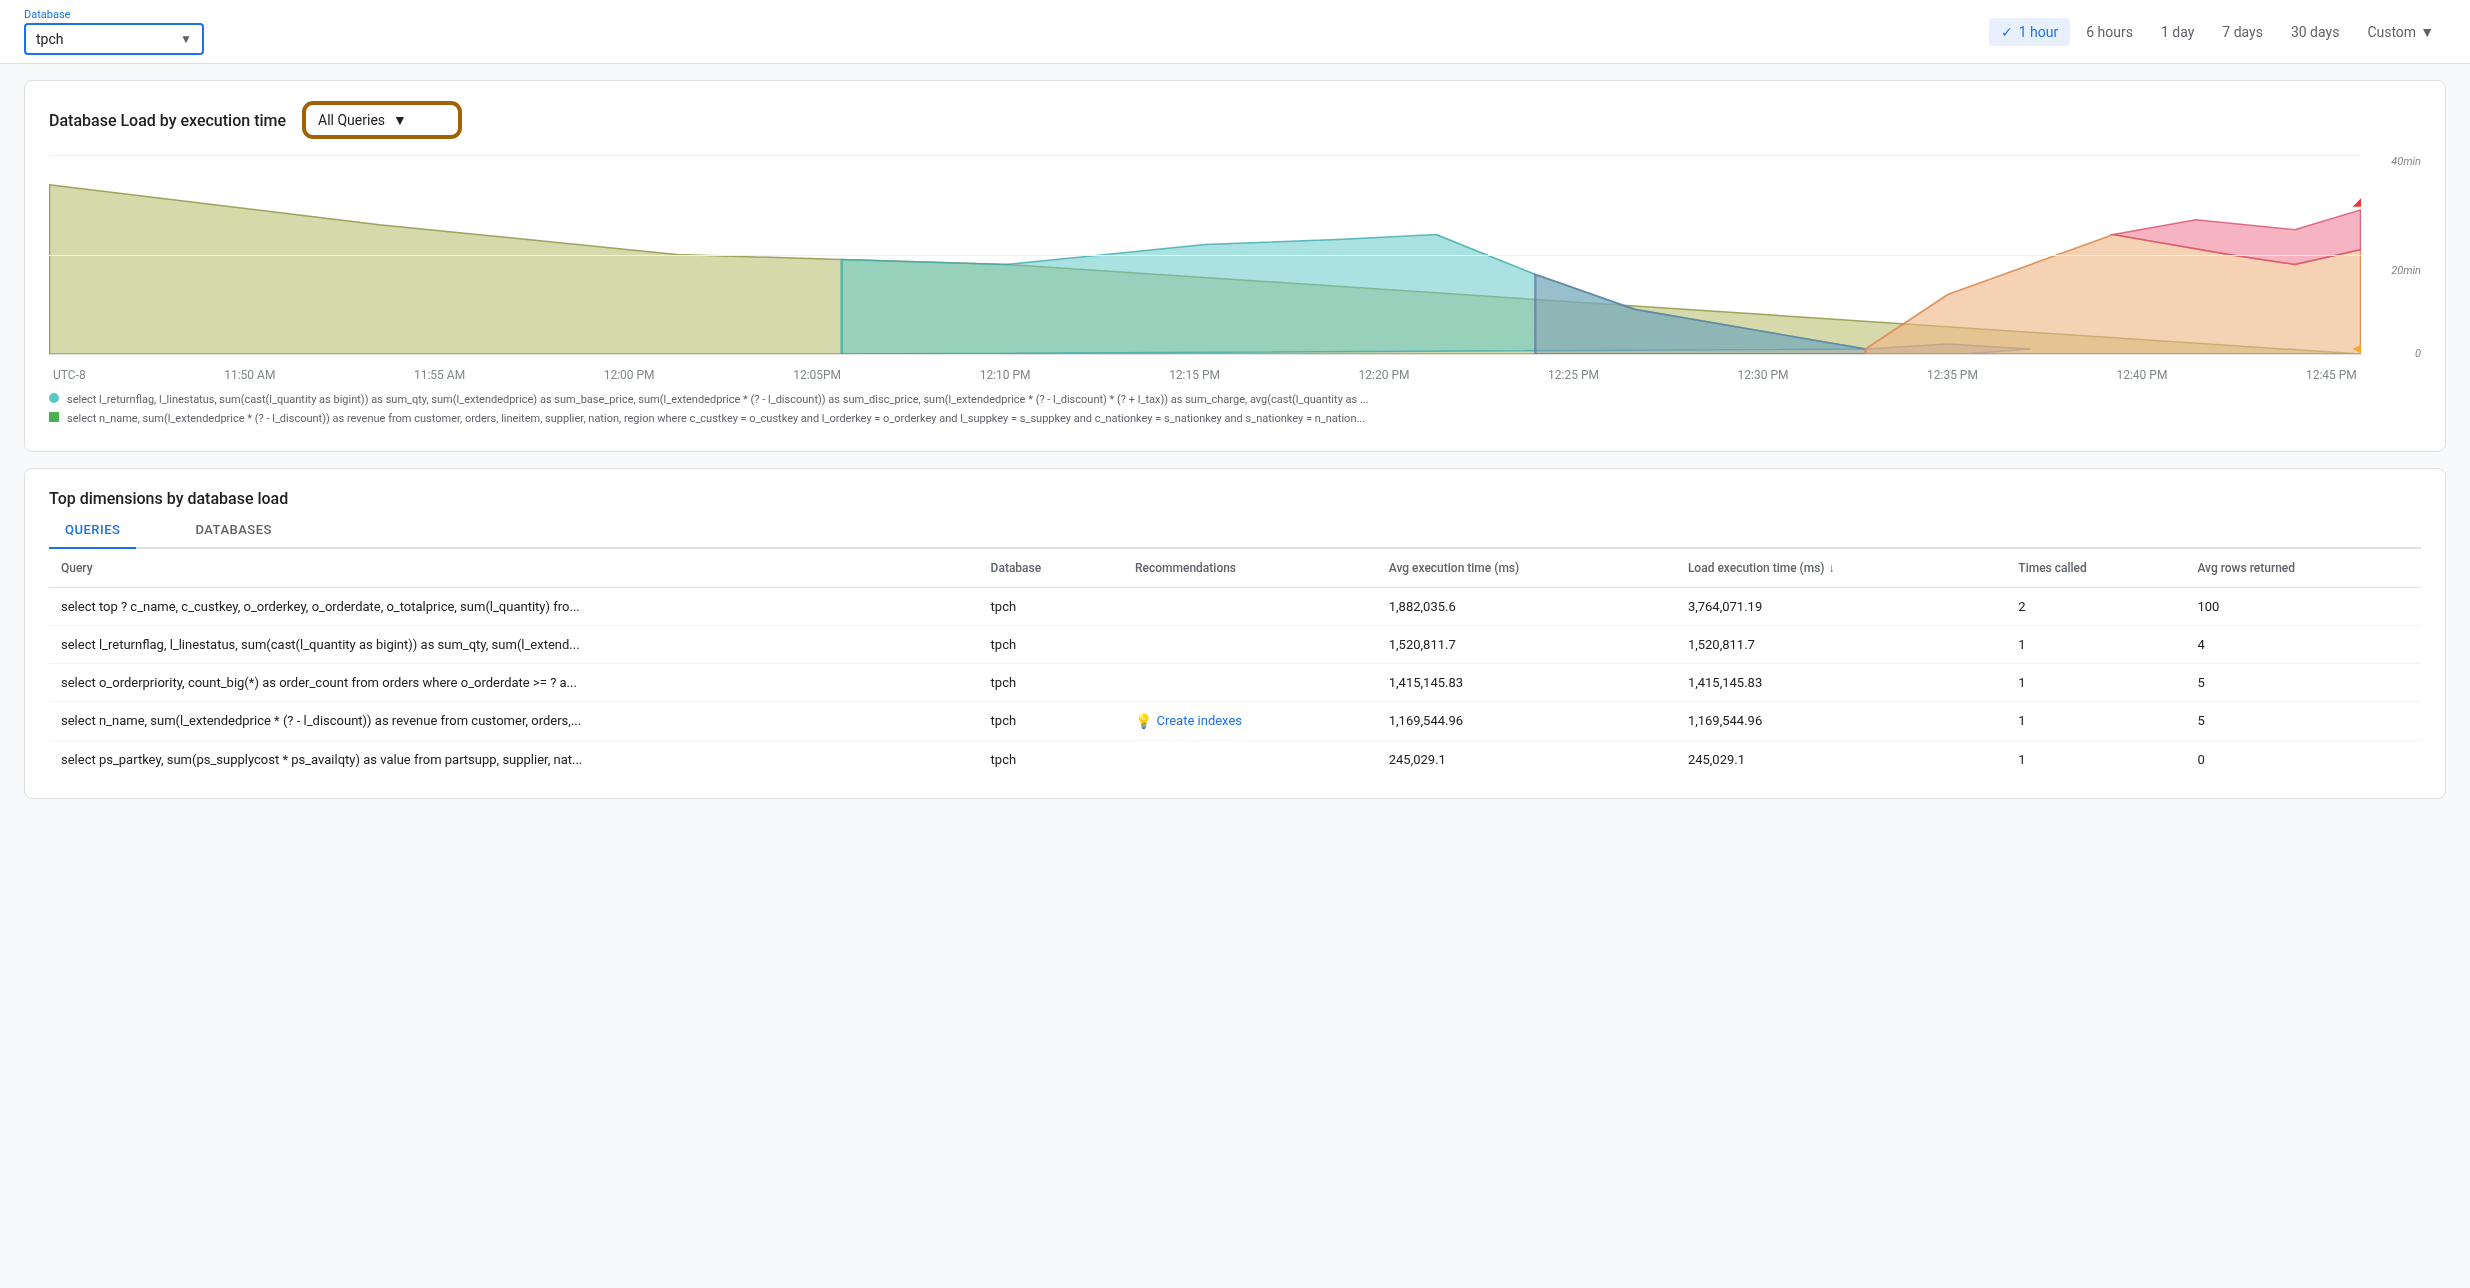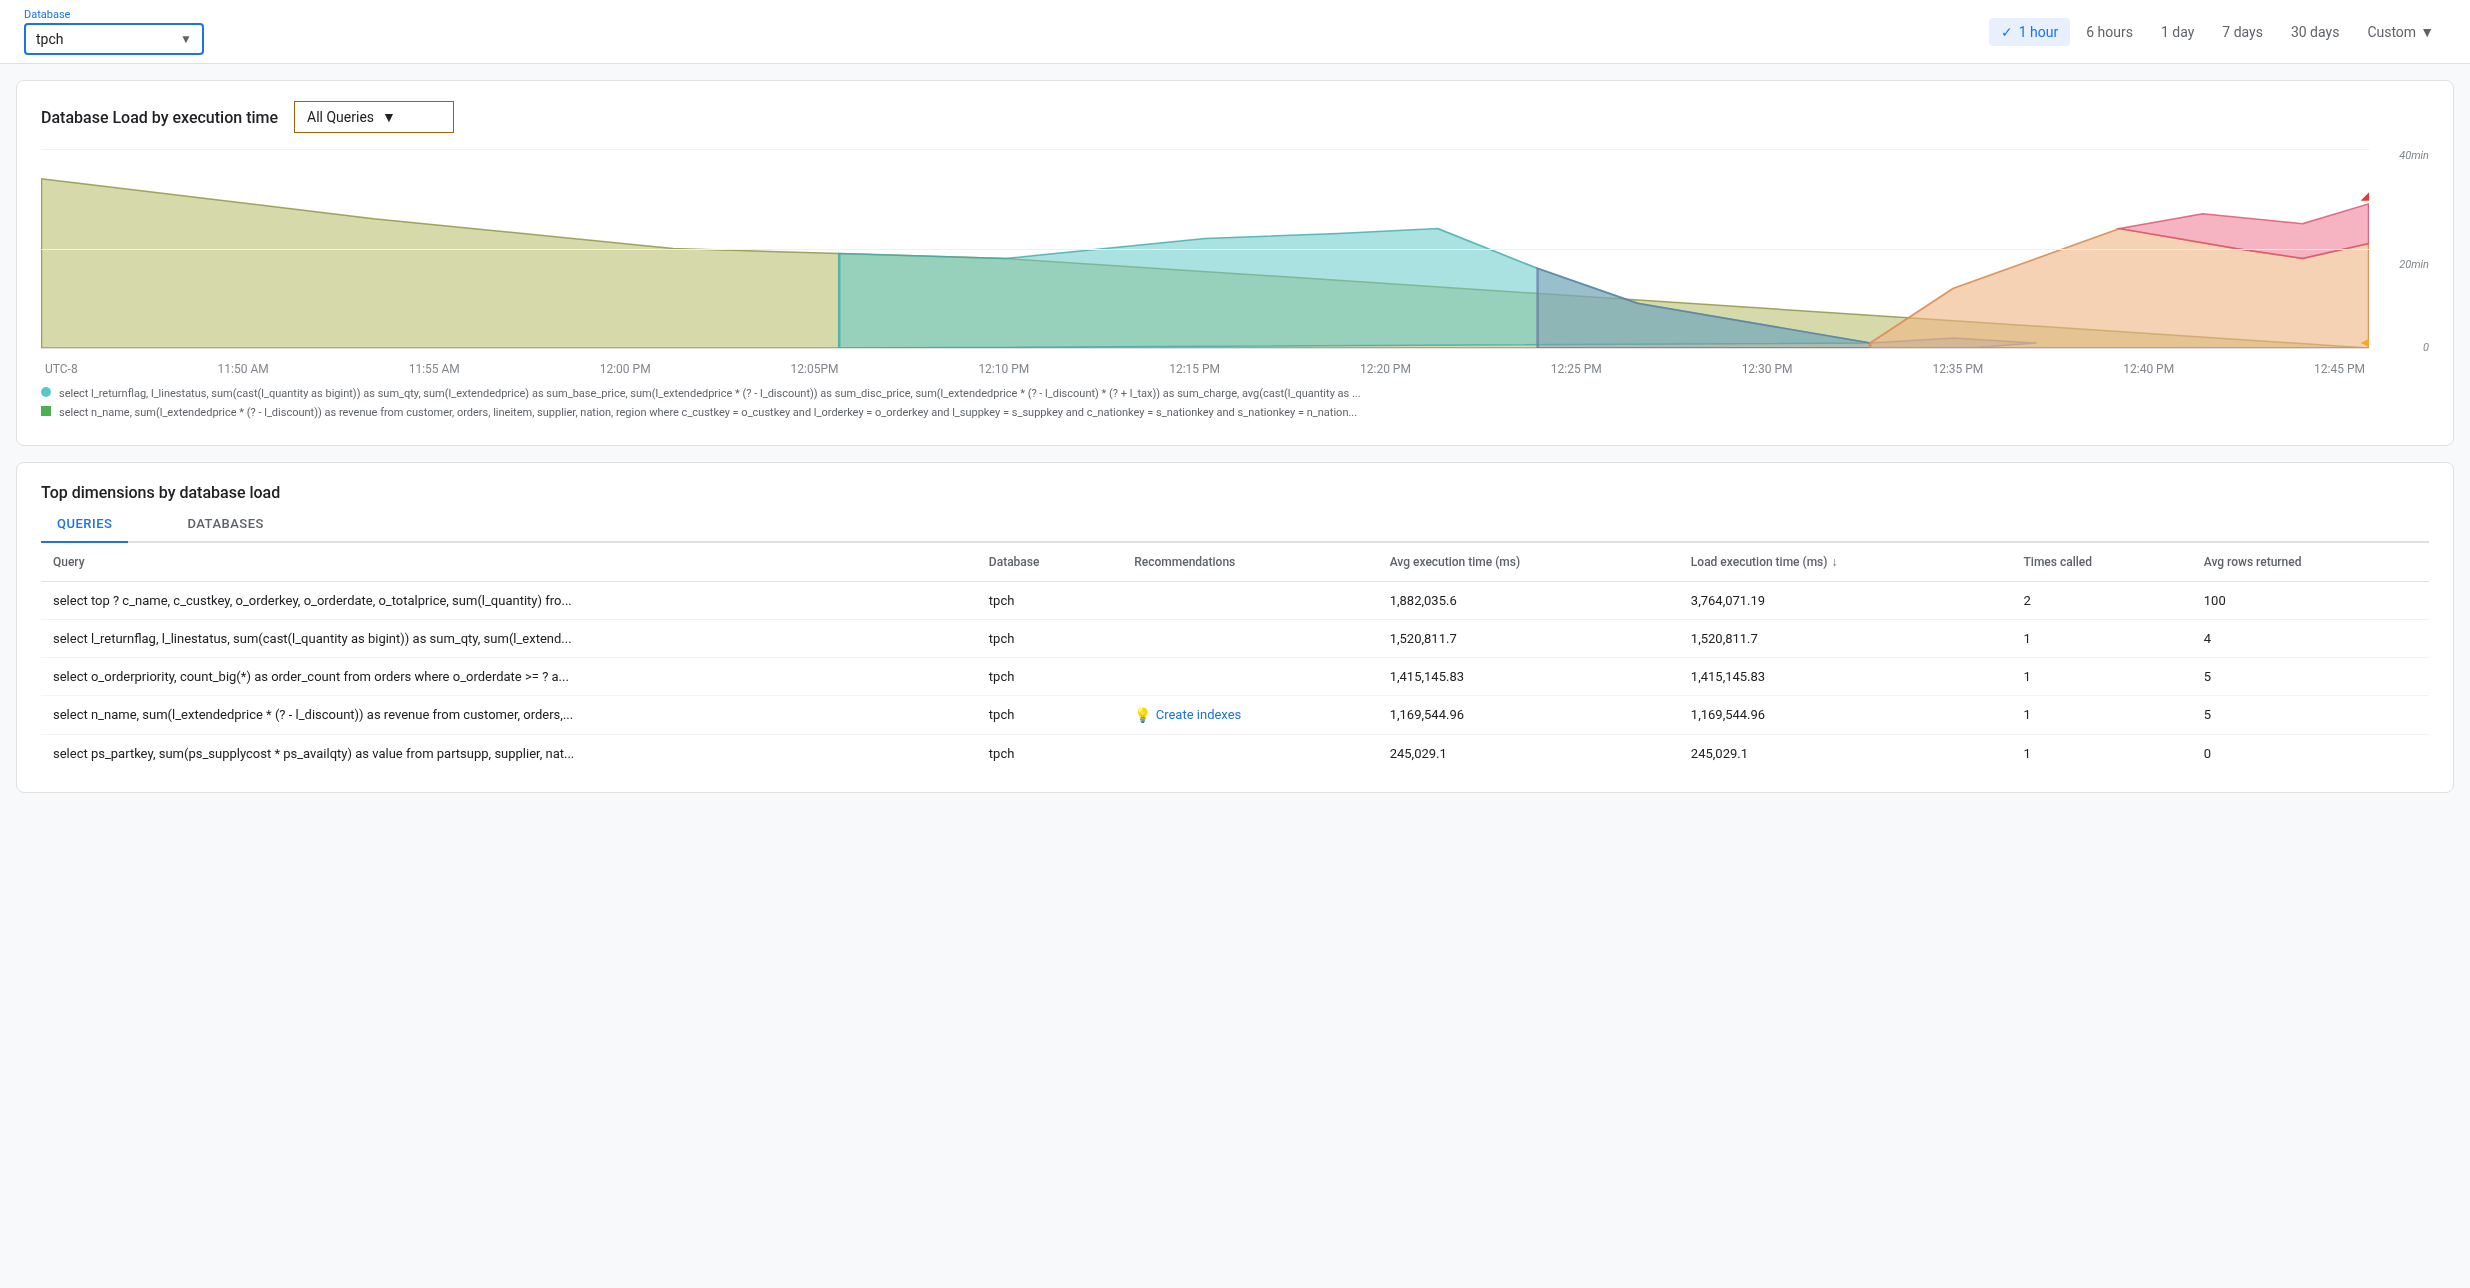--- a/index.html
+++ b/index.html
@@ -23,32 +23,32 @@
     .time-btn {
       padding: 6px 12px; border-radius: 4px; border: none; cursor: pointer;
       background: transparent; color: #5f6368; font-size: 14px; font-family: inherit;
     }
     .time-btn.active {
       background: #e8f0fe; color: #1a73e8; display: flex; align-items: center; gap: 6px;
     }
     .time-btn.active .check { color: #1a73e8; }
     .time-btn.custom { display: flex; align-items: center; gap: 4px; }
 
-    .main-content { padding: 16px 16px; }
+    .main-content { padding: 16px 24px; }
 
     .card {
       background: #fff; border-radius: 8px; border: 1px solid #e0e0e0;
       margin-bottom: 16px; padding: 20px 24px;
     }
 
     .card-header { display: flex; align-items: center; gap: 16px; margin-bottom: 16px; }
     .card-title { font-size: 16px; font-weight: 500; color: #202124; }
 
     .query-filter-select {
-      border: 1px solid #a16207; border-radius: 0; padding: 7px 12px;
+      border: 4px solid #a16207; border-radius: 11px; padding: 7px 12px;
       font-size: 14px; cursor: pointer; display: flex; align-items: center; gap: 8px;
       min-width: 160px; background: #fff;
     }
 
     .chart-y-label {
       position: absolute; right: 4px; font-size: 11px; color: #80868b; font-style: italic;
     }
     .chart-y-top { top: 0; }
 
     .chart-x-labels {

